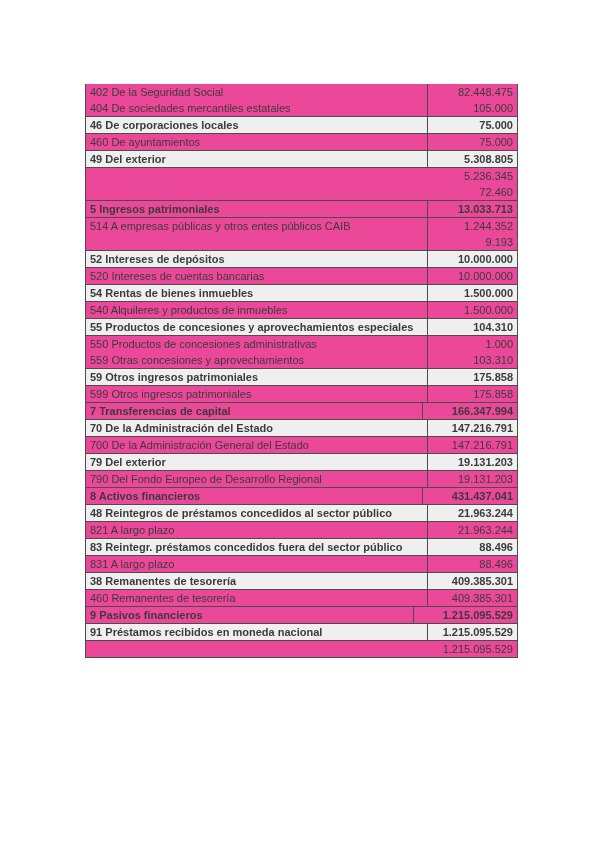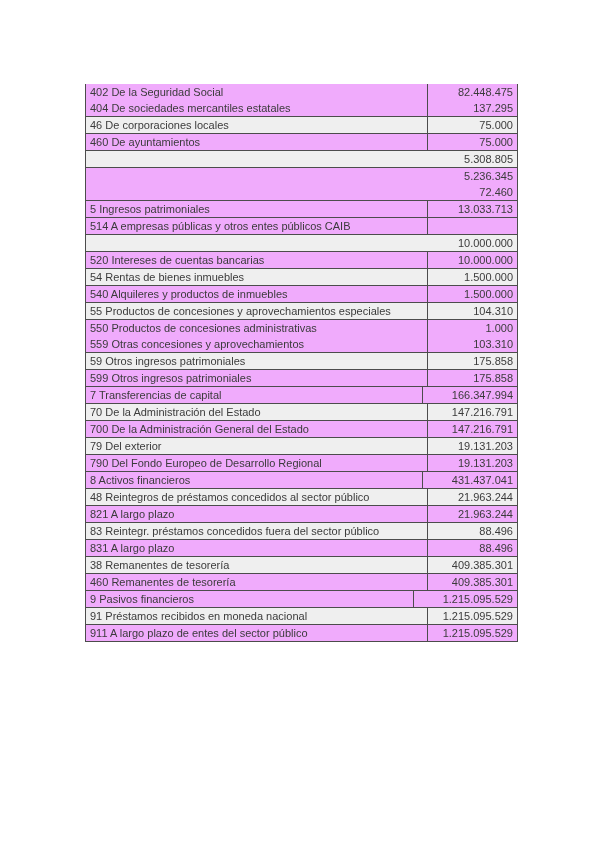--- a/index.html
+++ b/index.html
@@ -22,24 +22,24 @@
     left: 85px;
     top: 84px;
     width: 433px;
     border-left: 1px solid var(--border-color);
     border-right: 1px solid var(--border-color);
     font-size: 11px;
   }
   .row {
     display: flex;
     border-bottom: 1px solid var(--border-color);
-    background: #f0abfc;
-  }
-  .row.level-2 { background: var(--shaded-bg); }
-  .row.level-1 { font-weight: 400; gap: 29px; }
+    background: #ec4899;
+  }
+  .row.level-2 { background: var(--shaded-bg); font-weight: bold; }
+  .row.level-1 { font-weight: 700; gap: 29px; }
   .cell-labels {
     width: 342px;
     border-right: 1px solid var(--border-color);
   }
   .cell-values {
     flex: 1;
     text-align: right;
   }
   .line {
     height: 16px;
@@ -54,40 +54,43 @@
 <body>
 
 <div class="budget-table">
     <div class="row level-3">
       <div class="cell-labels">
         <div class="line">402 De la Seguridad Social</div>
         <div class="line">404 De sociedades mercantiles estatales</div>
       </div>
       <div class="cell-values">
         <div class="line">82.448.475</div>
-        <div class="line">137.295</div>
+        <div class="line">105.000</div>
       </div>
     </div>
     <div class="row level-2">
       <div class="cell-labels">
         <div class="line">46 De corporaciones locales</div>
       </div>
       <div class="cell-values">
         <div class="line">75.000</div>
       </div>
     </div>
     <div class="row level-3">
       <div class="cell-labels">
         <div class="line">460 De ayuntamientos</div>
       </div>
       <div class="cell-values">
         <div class="line">75.000</div>
       </div>
     </div>
     <div class="row level-2">
+      <div class="cell-labels">
+        <div class="line">49 Del exterior</div>
+      </div>
       <div class="cell-values">
         <div class="line">5.308.805</div>
       </div>
     </div>
     <div class="row level-3">
       <div class="cell-values">
         <div class="line">5.236.345</div>
         <div class="line">72.460</div>
       </div>
     </div>
@@ -96,22 +99,29 @@
         <div class="line">5 Ingresos patrimoniales</div>
       </div>
       <div class="cell-values">
         <div class="line">13.033.713</div>
       </div>
     </div>
     <div class="row level-3">
       <div class="cell-labels">
         <div class="line">514 A empresas públicas y otros entes públicos CAIB</div>
       </div>
-    </div>
-    <div class="row level-2">
+      <div class="cell-values">
+        <div class="line">1.244.352</div>
+        <div class="line">9.193</div>
+      </div>
+    </div>
+    <div class="row level-2">
+      <div class="cell-labels">
+        <div class="line">52 Intereses de depósitos</div>
+      </div>
       <div class="cell-values">
         <div class="line">10.000.000</div>
       </div>
     </div>
     <div class="row level-3">
       <div class="cell-labels">
         <div class="line">520 Intereses de cuentas bancarias</div>
       </div>
       <div class="cell-values">
         <div class="line">10.000.000</div>
@@ -273,20 +283,17 @@
     </div>
     <div class="row level-2">
       <div class="cell-labels">
         <div class="line">91 Préstamos recibidos en moneda nacional</div>
       </div>
       <div class="cell-values">
         <div class="line">1.215.095.529</div>
       </div>
     </div>
     <div class="row level-3">
-      <div class="cell-labels">
-        <div class="line">911 A largo plazo de entes del sector público</div>
-      </div>
       <div class="cell-values">
         <div class="line">1.215.095.529</div>
       </div>
     </div>
   </div>
 
 </body></html>

